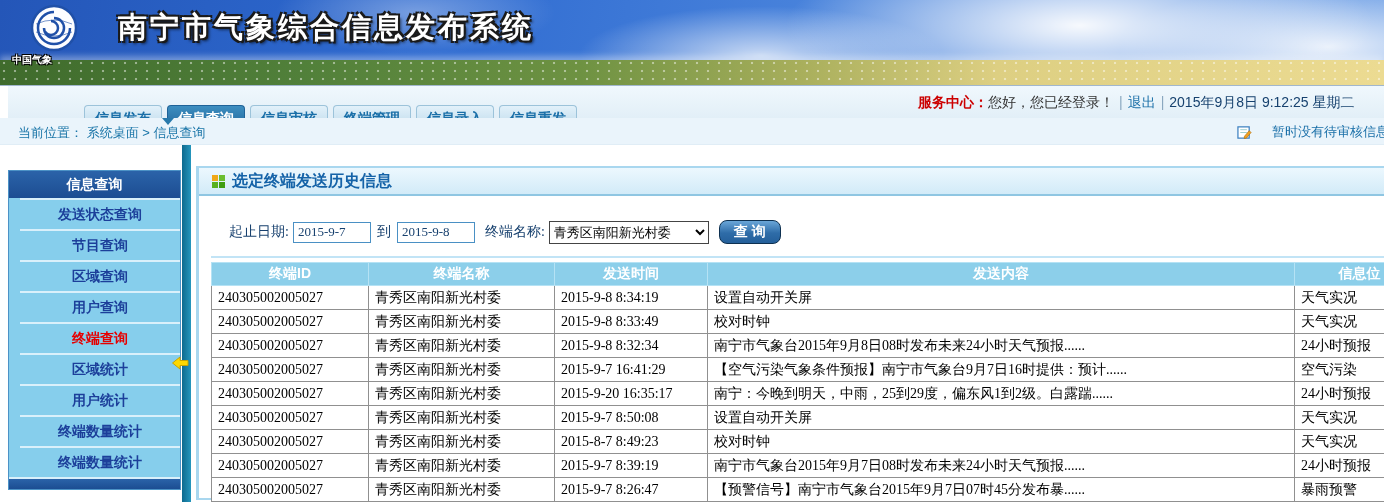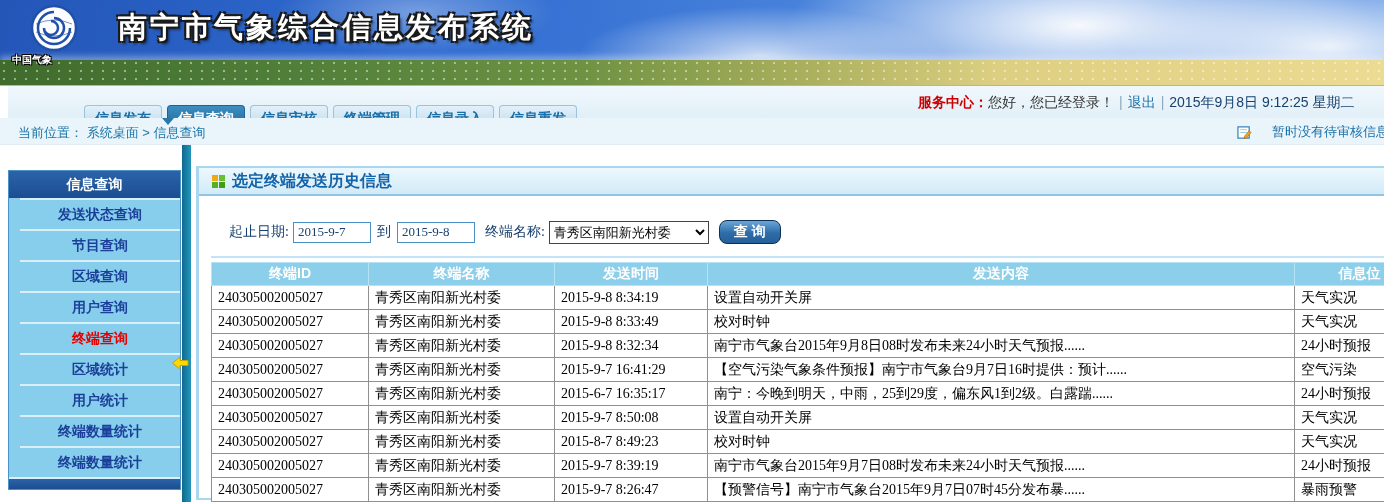--- a/index.html
+++ b/index.html
@@ -239,21 +239,21 @@
         <tr>
     <td>240305002005027</td>
     <td>青秀区南阳新光村委</td>
     <td>2015-9-7 16:41:29</td>
     <td>【空气污染气象条件预报】南宁市气象台9月7日16时提供：预计......</td>
     <td>空气污染</td>
   </tr>
         <tr>
     <td>240305002005027</td>
     <td>青秀区南阳新光村委</td>
-    <td>2015-6-7 16:35:17</td>
+    <td>2015-9-20 16:35:17</td>
     <td>南宁：今晚到明天，中雨，25到29度，偏东风1到2级。白露踹......</td>
     <td>24小时预报</td>
   </tr>
         <tr>
     <td>240305002005027</td>
     <td>青秀区南阳新光村委</td>
     <td>2015-9-7 8:50:08</td>
     <td>设置自动开关屏</td>
     <td>天气实况</td>
   </tr>

